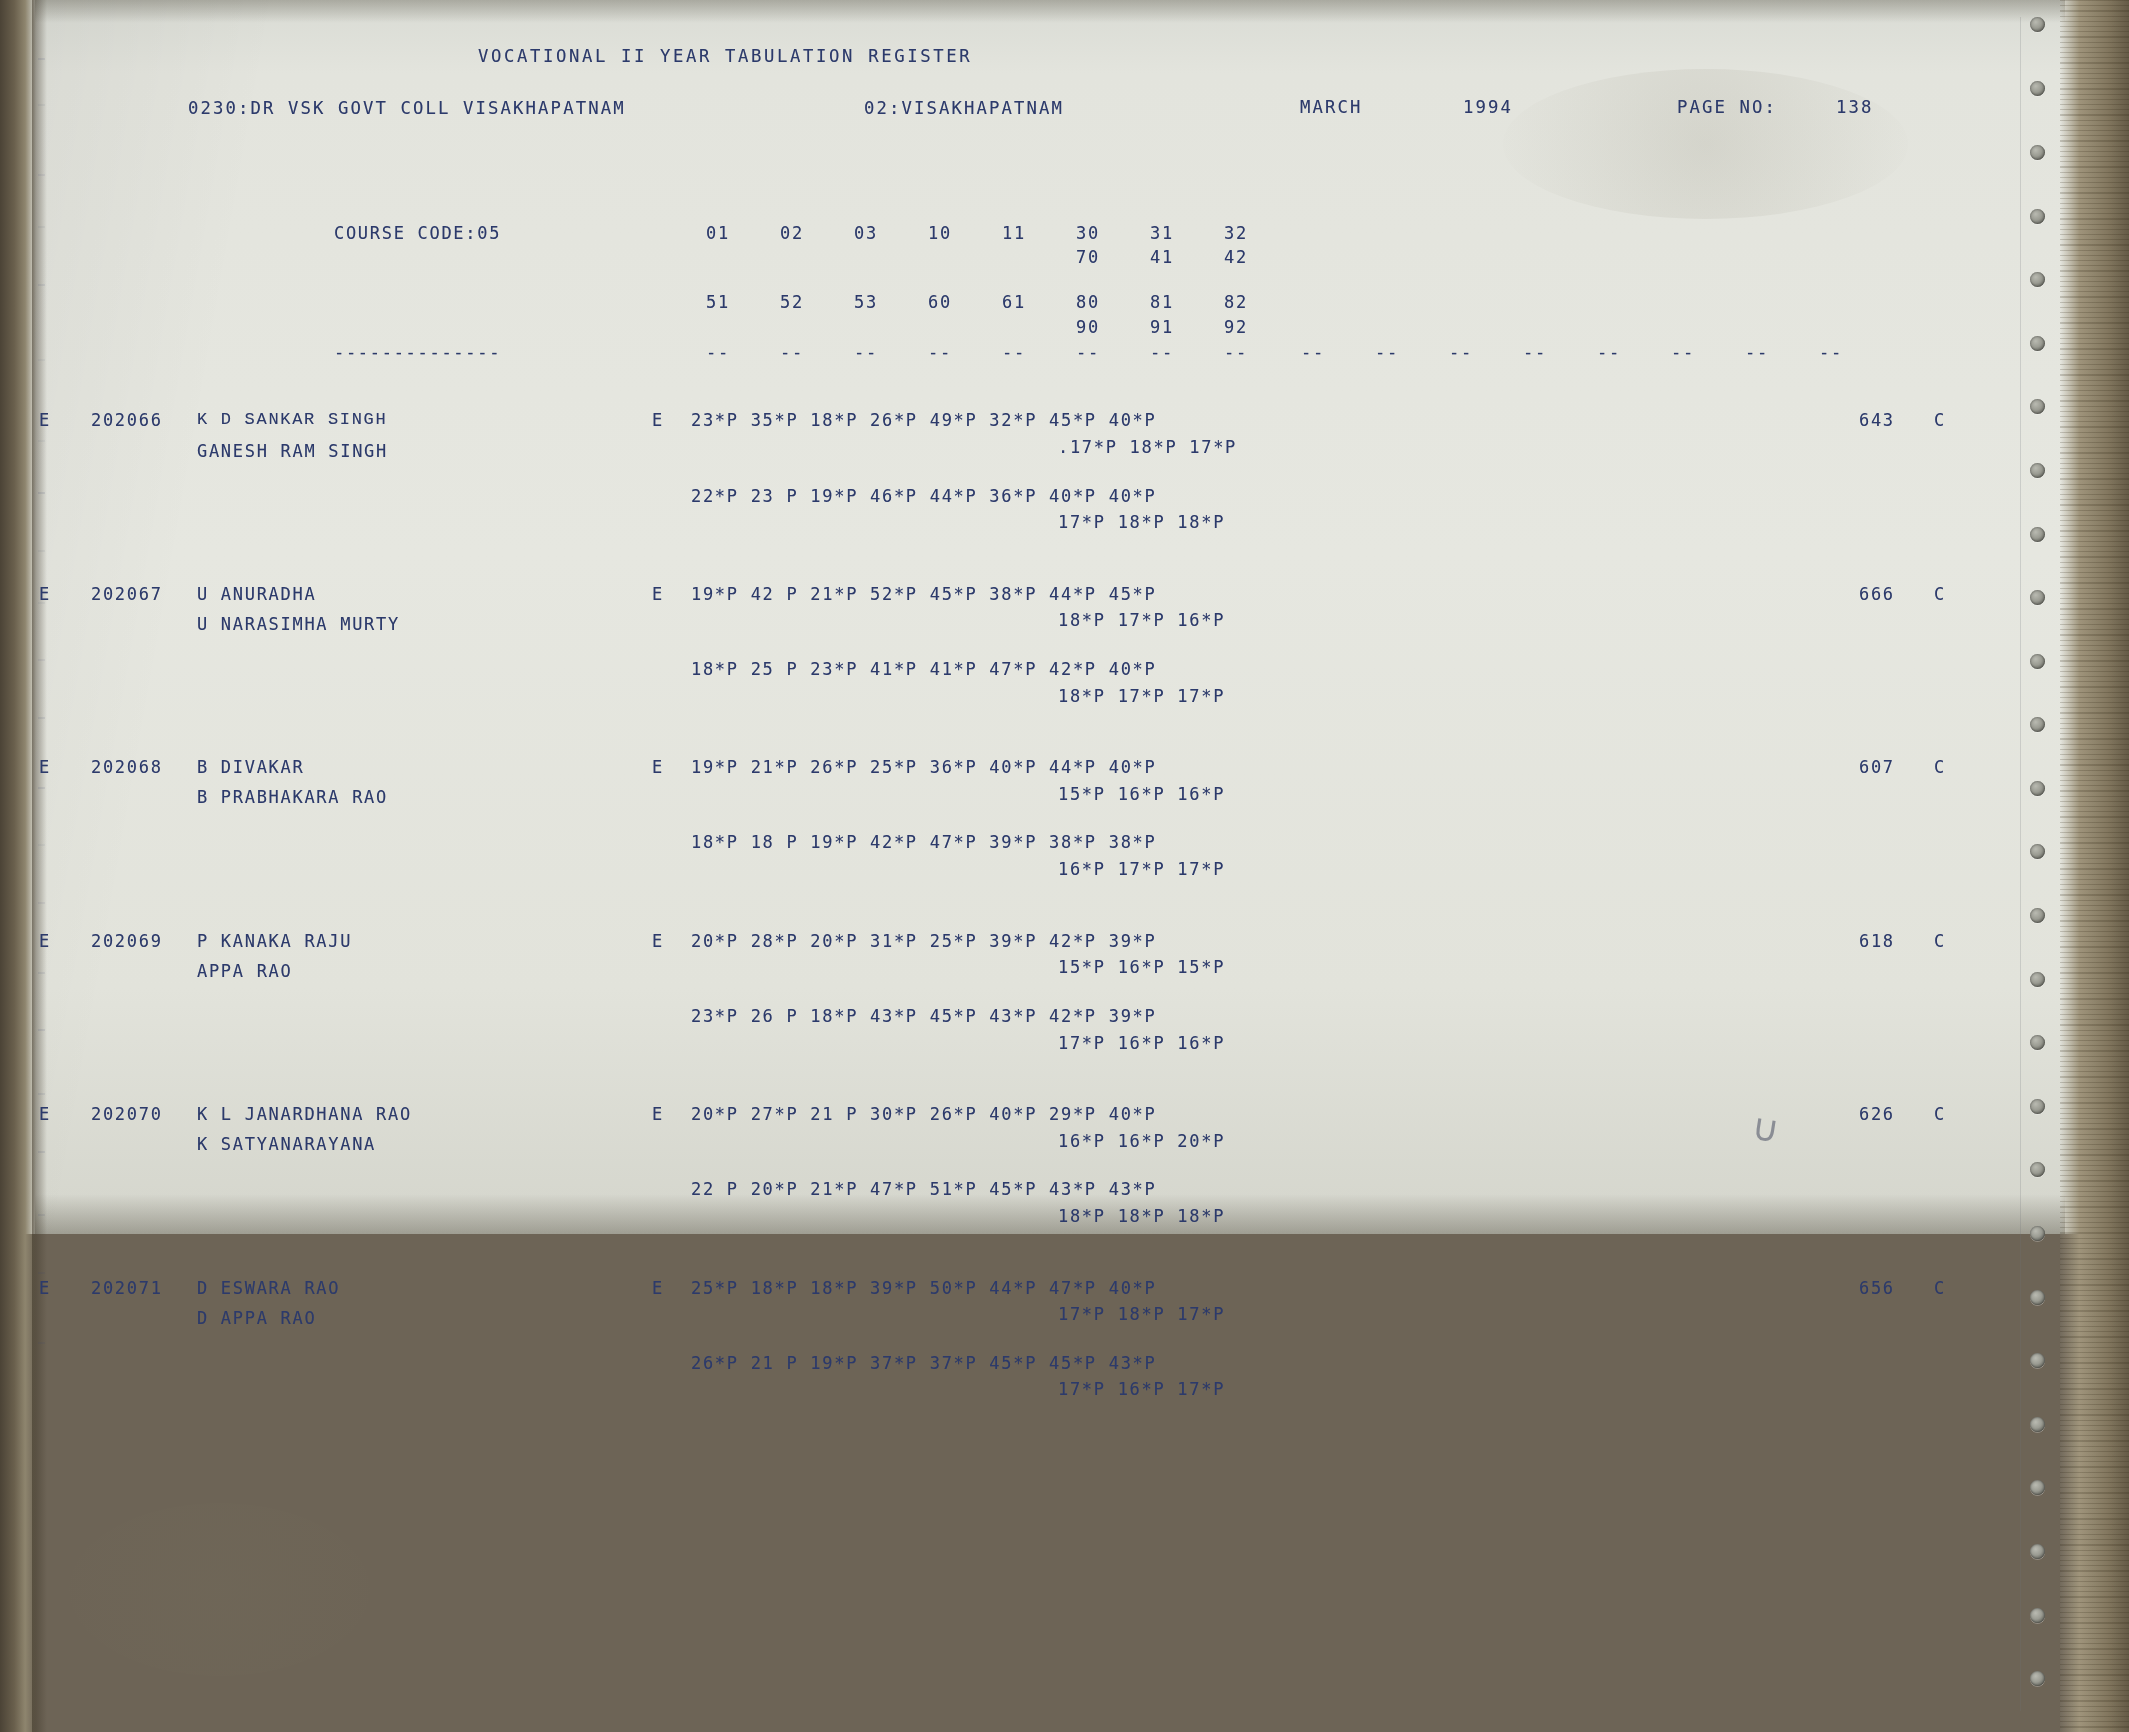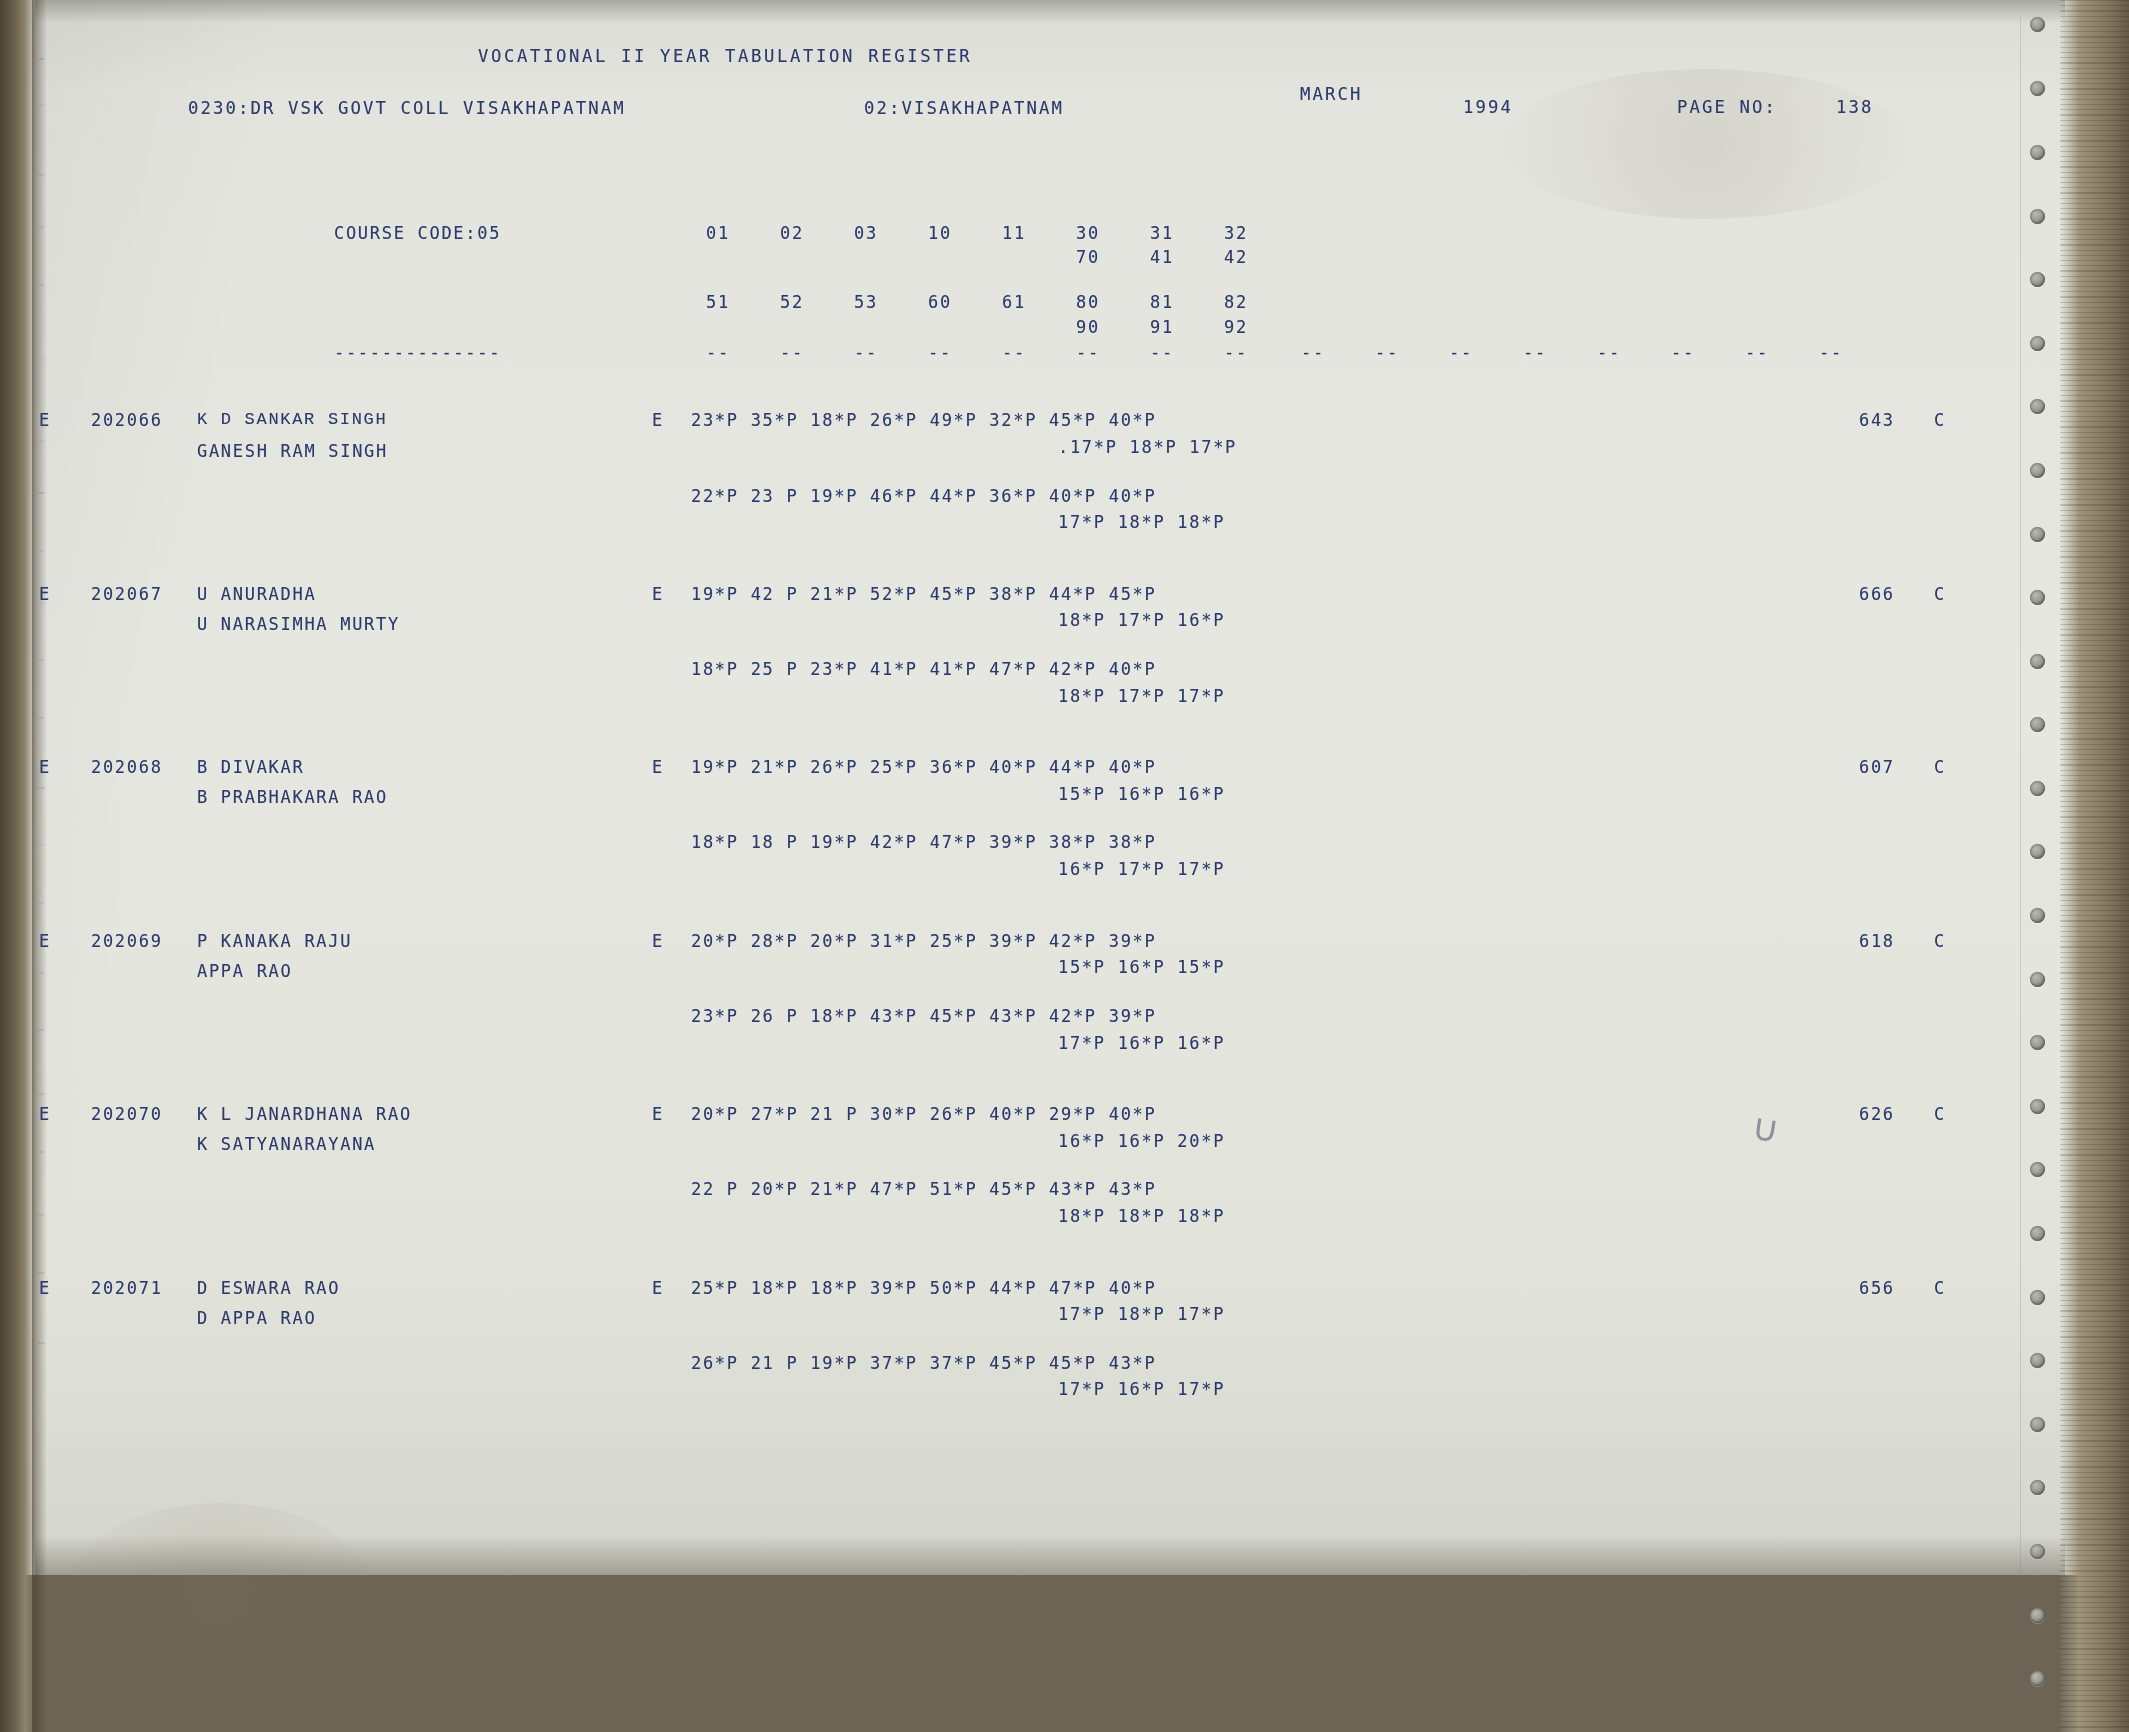--- a/index.html
+++ b/index.html
@@ -12,21 +12,21 @@
     height: 1733px;
     overflow: hidden;
     font-family: "DejaVu Sans Mono", monospace;
   }
 
   
   .sheet {
     position: absolute;
     left: 0; top: 0;
     width: 2129px;
-    height: 1575px;
+    height: 1234px;
     background:
       linear-gradient(100deg, rgba(0,0,0,0.05) 0%, rgba(0,0,0,0) 12%),
       linear-gradient(180deg, #d9dbd4 0%, #e3e4dd 6%, #e6e7e0 45%, #e2e3db 80%, #d4d5cc 100%);
   }
 
   
   .spine {
     position: absolute;
     left: 0; top: 0;
     width: 36px; height: 1733px;
@@ -197,21 +197,21 @@
     </div>
 
   <div class="smudge" style="left:69px; top:1503px; width:301px; height:173px;"></div>
   <div class="smudge" style="left:1503px; top:69px; width:405px; height:150px;"></div>
 
   
   <div class="print t-title" style="left:478px; top:46px;">VOCATIONAL II YEAR TABULATION REGISTER</div>
 
   <div class="print t-head" style="left:188px; top:98px;">0230:DR VSK GOVT COLL VISAKHAPATNAM</div>
   <div class="print t-head" style="left:864px; top:98px;">02:VISAKHAPATNAM</div>
-  <div class="print t-head" style="left:1300px; top:84px;">MARCH</div>
+  <div class="print t-head" style="left:1300px; top:97px;">MARCH</div>
   <div class="print t-head" style="left:1463px; top:97px;">1994</div>
   <div class="print t-head" style="left:1677px; top:97px;">PAGE NO:</div>
   <div class="print t-head" style="left:1836px; top:97px;">138</div>
 
   
   <div class="print t-body" style="left:334px; top:223px;">COURSE CODE:05</div>
 
   <div class="print t-body" style="left:706px; top:223px;"><span id="srow0" style="position: relative; display: inline-block; width: 578px; height: 19.7px;"><span style="position: absolute; left: 0px;">01</span><span style="position: absolute; left: 74px;">02</span><span style="position: absolute; left: 148px;">03</span><span style="position: absolute; left: 222px;">10</span><span style="position: absolute; left: 296px;">11</span><span style="position: absolute; left: 370px;">30</span><span style="position: absolute; left: 444px;">31</span><span style="position: absolute; left: 518px;">32</span></span></div>
   <div class="print t-body" style="left:706px; top:247px;"><span id="srow1" style="position: relative; display: inline-block; width: 578px; height: 19.7px;"><span style="position: absolute; left: 370px;">70</span><span style="position: absolute; left: 444px;">41</span><span style="position: absolute; left: 518px;">42</span></span></div>
   <div class="print t-body" style="left:706px; top:292px;"><span id="srow2" style="position: relative; display: inline-block; width: 578px; height: 19.7px;"><span style="position: absolute; left: 0px;">51</span><span style="position: absolute; left: 74px;">52</span><span style="position: absolute; left: 148px;">53</span><span style="position: absolute; left: 222px;">60</span><span style="position: absolute; left: 296px;">61</span><span style="position: absolute; left: 370px;">80</span><span style="position: absolute; left: 444px;">81</span><span style="position: absolute; left: 518px;">82</span></span></div>

